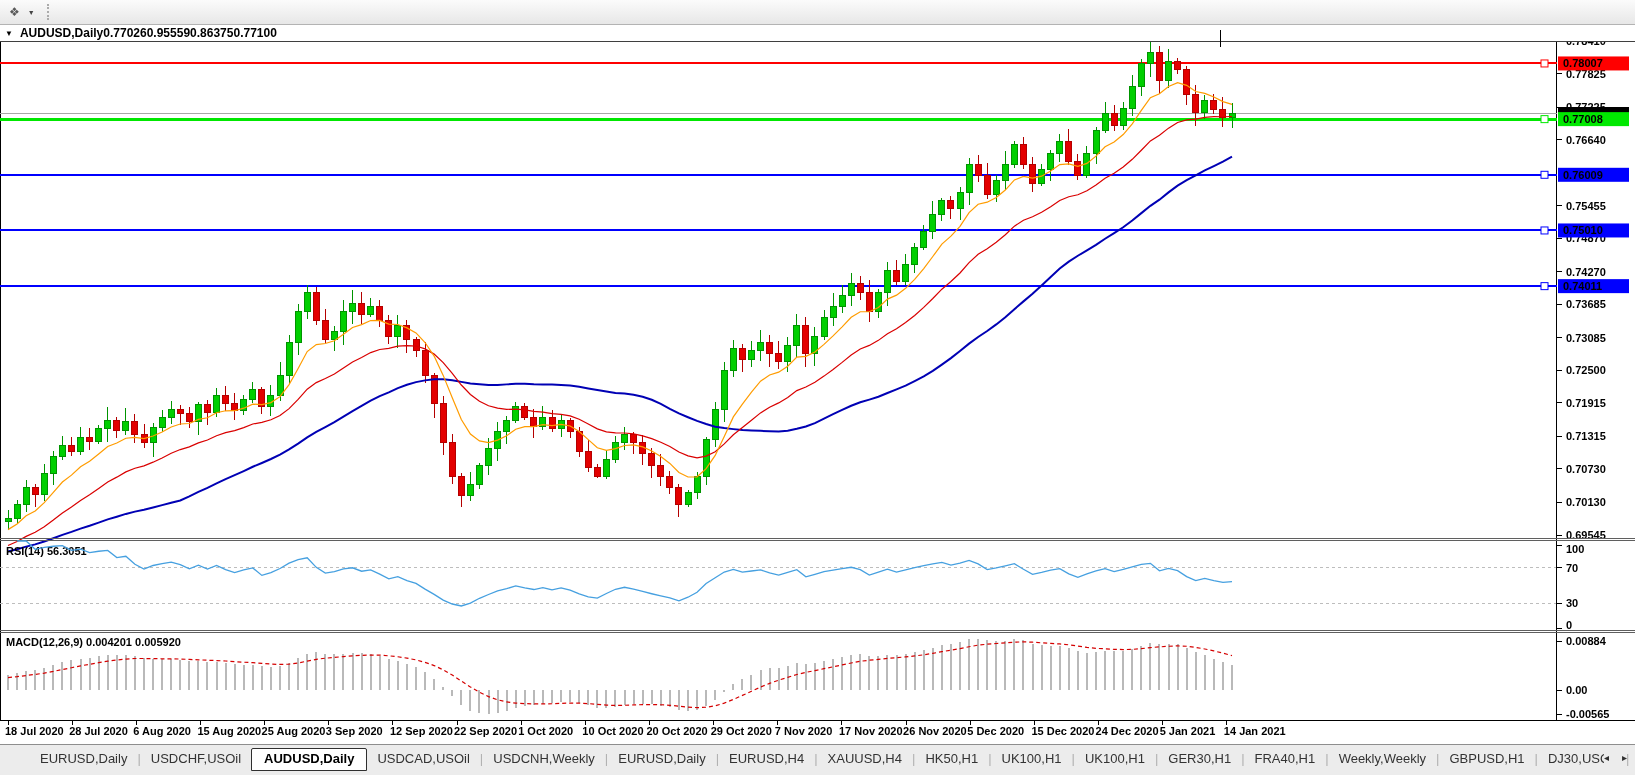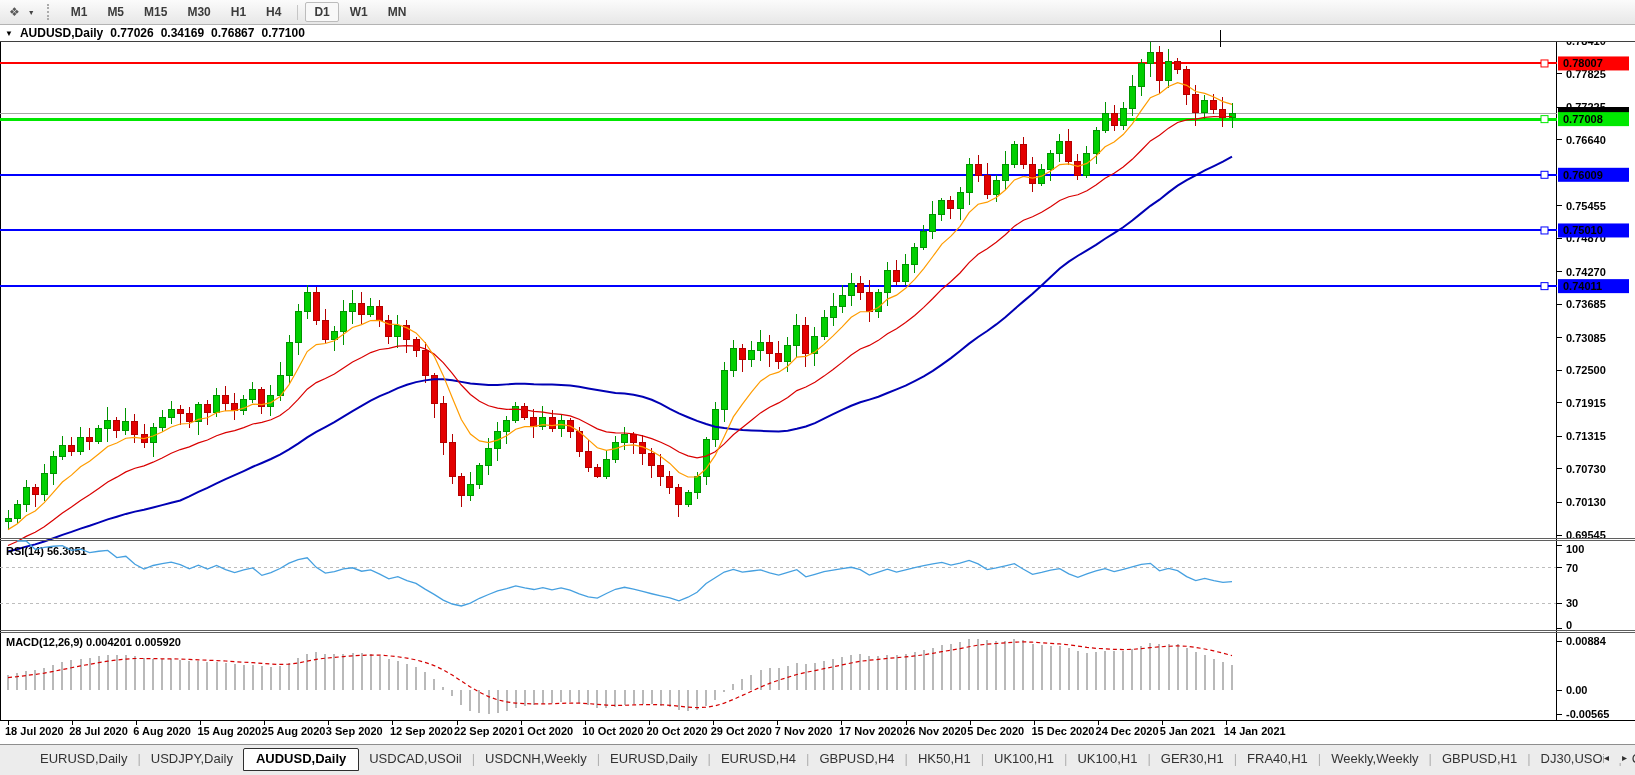--- a/index.html
+++ b/index.html
@@ -12,61 +12,49 @@
   .dd-icon{font-size:7px;color:#444;padding:0 5px}
   .grip{width:4px;height:16px;border-left:2px dotted #ababab;margin:0 10px 0 7px}
   .tfbtn{font-size:12px;font-weight:700;color:#3c3c3c;padding:2px 8px;margin:0 1px;
     border:1px solid transparent;background:transparent;border-radius:2px;font-family:inherit;cursor:default}
   .tfbtn.active{background:#f8f8f8;border-color:#bcbcbc}
   .vsep{width:1px;height:15px;background:#c6c6c6;margin:0 6px}
   
   .titlebar{height:17px;background:#fff;border-bottom:1px solid #3f3f3f;
     display:flex;align-items:center;padding-left:5px;font-size:12px;font-weight:700;color:#000;position:relative}
   .titlebar .tri{font-size:8px;margin-right:7px}
-  .titlebar .val{margin-left:7px}
+  .titlebar .val{}
   .title-vline{position:absolute;left:1220px;top:5px;width:1px;height:12px;background:#000}
   #chart-svg{display:block}
   svg text{font-family:"Liberation Sans",sans-serif;font-size:11px;font-weight:700;fill:#000}
   
   .tabbar{height:41px;background:#ececec;border-top:1px solid #8e8e8e;
     display:flex;align-items:flex-start;padding:3px 46px 0 30px;position:relative;white-space:nowrap;overflow:hidden}
   .tab{font-size:13px;color:#333;padding:3px 10px;cursor:default}
   .tab.active{font-weight:700;color:#000;background:#fff;border:1px solid #2f2f2f;
     border-radius:2px 2px 0 0;padding:2px 12px 4px}
   .tsep{color:#b0b0b0;font-size:13px;padding-top:3px}
   .tab-arrows{position:absolute;right:8px;top:8px;display:flex;gap:13px;background:#ececec}
   .arrow{font-size:10px;color:#2f2f2f;line-height:1}
 </style>
 </head>
 <body>
 
 <div class="toolbar">
   <span class="tool-icon">❖</span>
   <span class="dd-icon">▼</span>
   <span class="grip"></span>
-  <span id="tf-buttons" style="display:flex;align-items:center">
-      <button class="tfbtn">M1</button>
-      <button class="tfbtn">M5</button>
-      <button class="tfbtn">M15</button>
-      <button class="tfbtn">M30</button>
-      <button class="tfbtn">H1</button>
-      <button class="tfbtn">H4</button>
-      <span class="vsep"></span>
-      <button class="tfbtn active">D1</button>
-      <button class="tfbtn">W1</button>
-      <button class="tfbtn">MN</button>
-    </span>
 </div>
 
 <div class="titlebar">
   <span class="tri">▼</span>
   <span>AUDUSD,Daily</span>
   <span class="val">0.77026</span>
-  <span class="val">0.34169</span>
-  <span class="val">0.76867</span>
+  <span class="val">0.95559</span>
+  <span class="val">0.86375</span>
   <span class="val">0.77100</span>
   <span class="title-vline"></span>
 </div>
 
 <svg id="chart-svg" width="1635" height="702">
     <g>
       <line x1="0.5" y1="0" x2="0.5" y2="678" stroke="#000" shape-rendering="crispEdges"></line>
       <line x1="1556.5" y1="0" x2="1556.5" y2="678" stroke="#000" shape-rendering="crispEdges"></line>
       <line x1="0" y1="678.5" x2="1635" y2="678.5" stroke="#000" shape-rendering="crispEdges"></line>
       <line x1="1220.5" y1="0" x2="1220.5" y2="5" stroke="#000" shape-rendering="crispEdges"></line>
@@ -612,31 +600,31 @@
       <text x="1159.7" y="693">5 Jan 2021</text>
       <line x1="1226.8500000000001" y1="678" x2="1226.8500000000001" y2="683" stroke="#000" shape-rendering="crispEdges"></line>
       <text x="1223.8500000000001" y="693">14 Jan 2021</text>
     </g>
   </svg>
 
 <div class="tabbar">
   <span id="tabs" style="display:flex;align-items:flex-start">
       <span class="tab">EURUSD,Daily</span>
       <span class="tsep">|</span>
-      <span class="tab">USDJPY,Daily</span>
+      <span class="tab">USDCHF,USOil</span>
       <span class="tab active">AUDUSD,Daily</span>
       <span class="tab">USDCAD,USOil</span>
       <span class="tsep">|</span>
       <span class="tab">USDCNH,Weekly</span>
       <span class="tsep">|</span>
       <span class="tab">EURUSD,Daily</span>
       <span class="tsep">|</span>
       <span class="tab">EURUSD,H4</span>
       <span class="tsep">|</span>
-      <span class="tab">GBPUSD,H4</span>
+      <span class="tab">XAUUSD,H4</span>
       <span class="tsep">|</span>
       <span class="tab">HK50,H1</span>
       <span class="tsep">|</span>
       <span class="tab">UK100,H1</span>
       <span class="tsep">|</span>
       <span class="tab">UK100,H1</span>
       <span class="tsep">|</span>
       <span class="tab">GER30,H1</span>
       <span class="tsep">|</span>
       <span class="tab">FRA40,H1</span>

